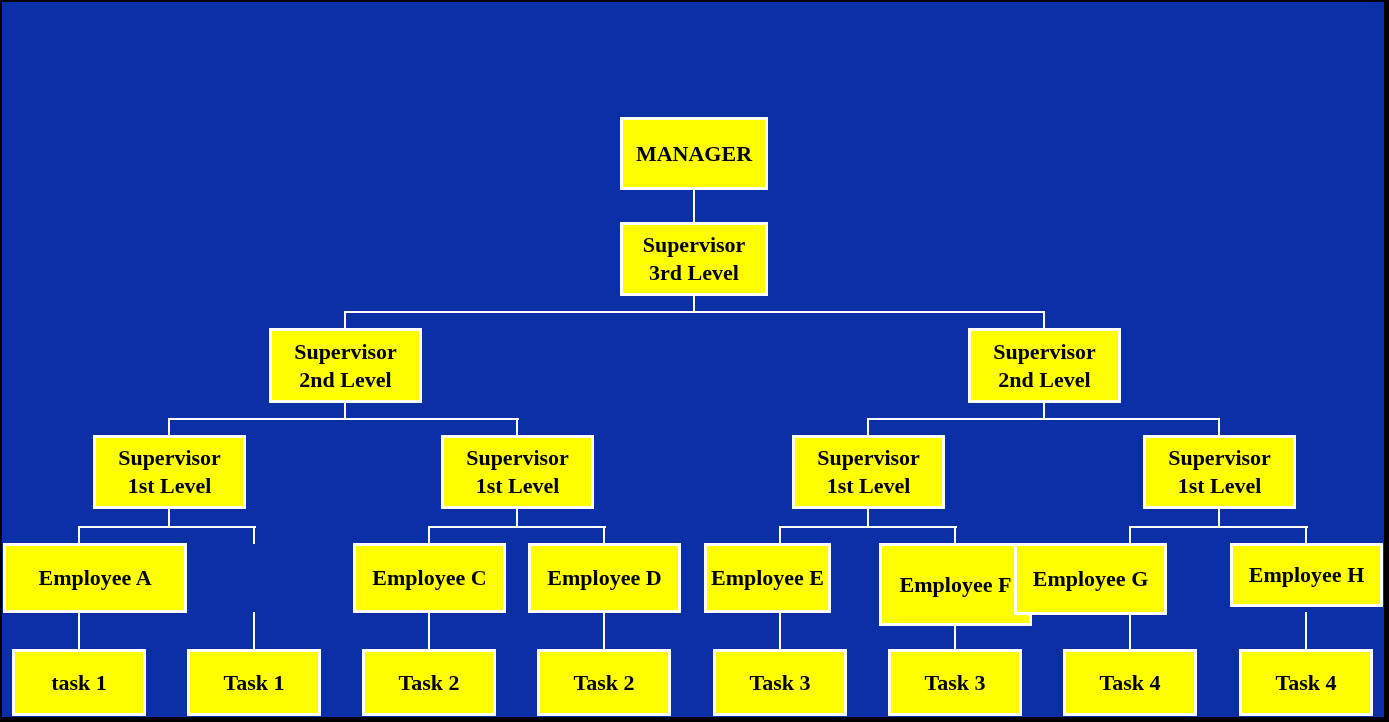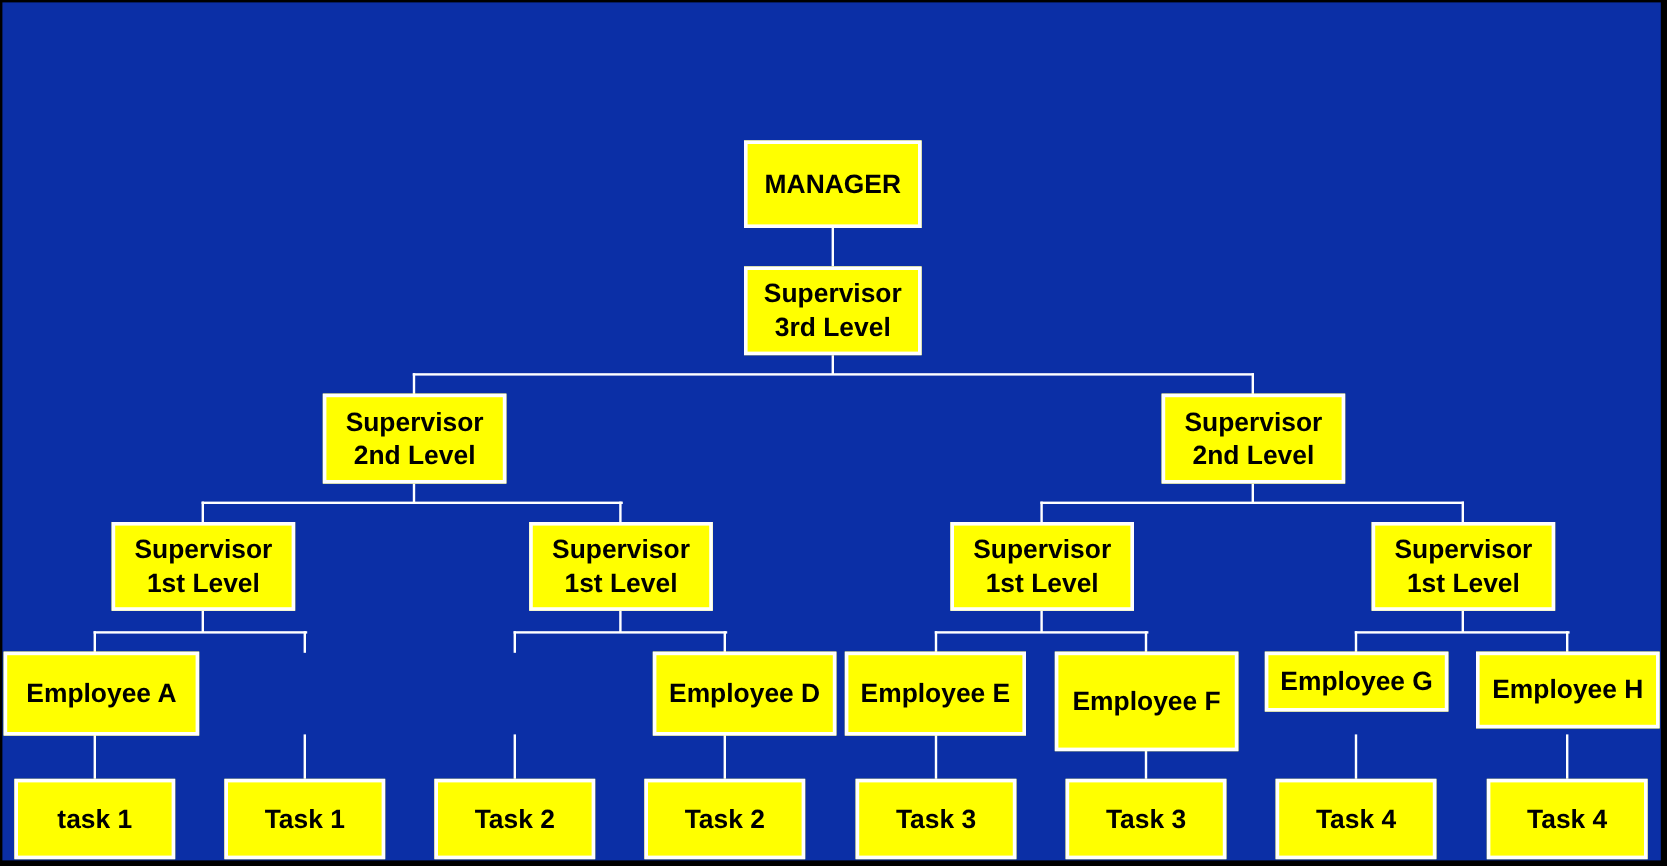--- a/index.html
+++ b/index.html
@@ -2,21 +2,21 @@
 <html style="--background: #0B2FA6; --node-fill: #FFFF00; --node-border: #FFFFFF; --connector: #FFFFFF; --text: #000000; --frame: #000000;"><head>
 <meta charset="utf-8">
 <style>
   html, body { margin: 0; padding: 0; background: #000; }
   .stage {
     position: relative;
     width: 1389px;
     height: 722px;
     background: var(--frame, #000000);
     overflow: hidden;
-    font-family: Liberation Sans, sans-serif;
+    font-family: Liberation Serif, serif;
   }
   .field {
     position: absolute;
     left: 2px; top: 2px; right: 5px; bottom: 5px;
     background: var(--background, #0B2FA6);
   }
   .node {
     position: absolute;
     box-sizing: border-box;
     background: var(--node-fill, #FFFF00);
@@ -98,25 +98,26 @@
 
   <div class="node" style="left:93px;top:435px;width:153px;height:74px">Supervisor
 1st Level</div>
   <div class="node" style="left:441px;top:435px;width:153px;height:74px">Supervisor
 1st Level</div>
   <div class="node" style="left:792px;top:435px;width:153px;height:74px">Supervisor
 1st Level</div>
   <div class="node" style="left:1143px;top:435px;width:153px;height:74px">Supervisor
 1st Level</div>
 
-  <div class="node" style="left:3px;top:543px;width:163px;height:70px">Employee A</div>
-  <div class="node" style="left:544px;top:543px;width:153px;height:70px">Employee D</div>
-  <div class="node" style="left:704px;top:543px;width:151px;height:70px">Employee E</div>
+  <div class="node" style="left:3px;top:543px;width:184px;height:70px">Employee A</div>
+  <div class="node" style="left:353px;top:543px;width:153px;height:70px">Employee C</div>
+  <div class="node" style="left:528px;top:543px;width:153px;height:70px">Employee D</div>
+  <div class="node" style="left:704px;top:543px;width:127px;height:70px">Employee E</div>
   <div class="node" style="left:879px;top:543px;width:153px;height:83px">Employee F</div>
-  <div class="node" style="left:1054px;top:543px;width:153px;height:50px">Employee G</div>
+  <div class="node" style="left:1014px;top:543px;width:153px;height:72px">Employee G</div>
   <div class="node" style="left:1230px;top:543px;width:153px;height:64px">Employee H</div>
 
   <div class="node" style="left:12px;top:649px;width:134px;height:67px">task 1</div>
   <div class="node" style="left:187px;top:649px;width:134px;height:67px">Task 1</div>
   <div class="node" style="left:362px;top:649px;width:134px;height:67px">Task 2</div>
   <div class="node" style="left:537px;top:649px;width:134px;height:67px">Task 2</div>
   <div class="node" style="left:713px;top:649px;width:134px;height:67px">Task 3</div>
   <div class="node" style="left:888px;top:649px;width:134px;height:67px">Task 3</div>
   <div class="node" style="left:1063px;top:649px;width:134px;height:67px">Task 4</div>
   <div class="node" style="left:1239px;top:649px;width:134px;height:67px">Task 4</div>

